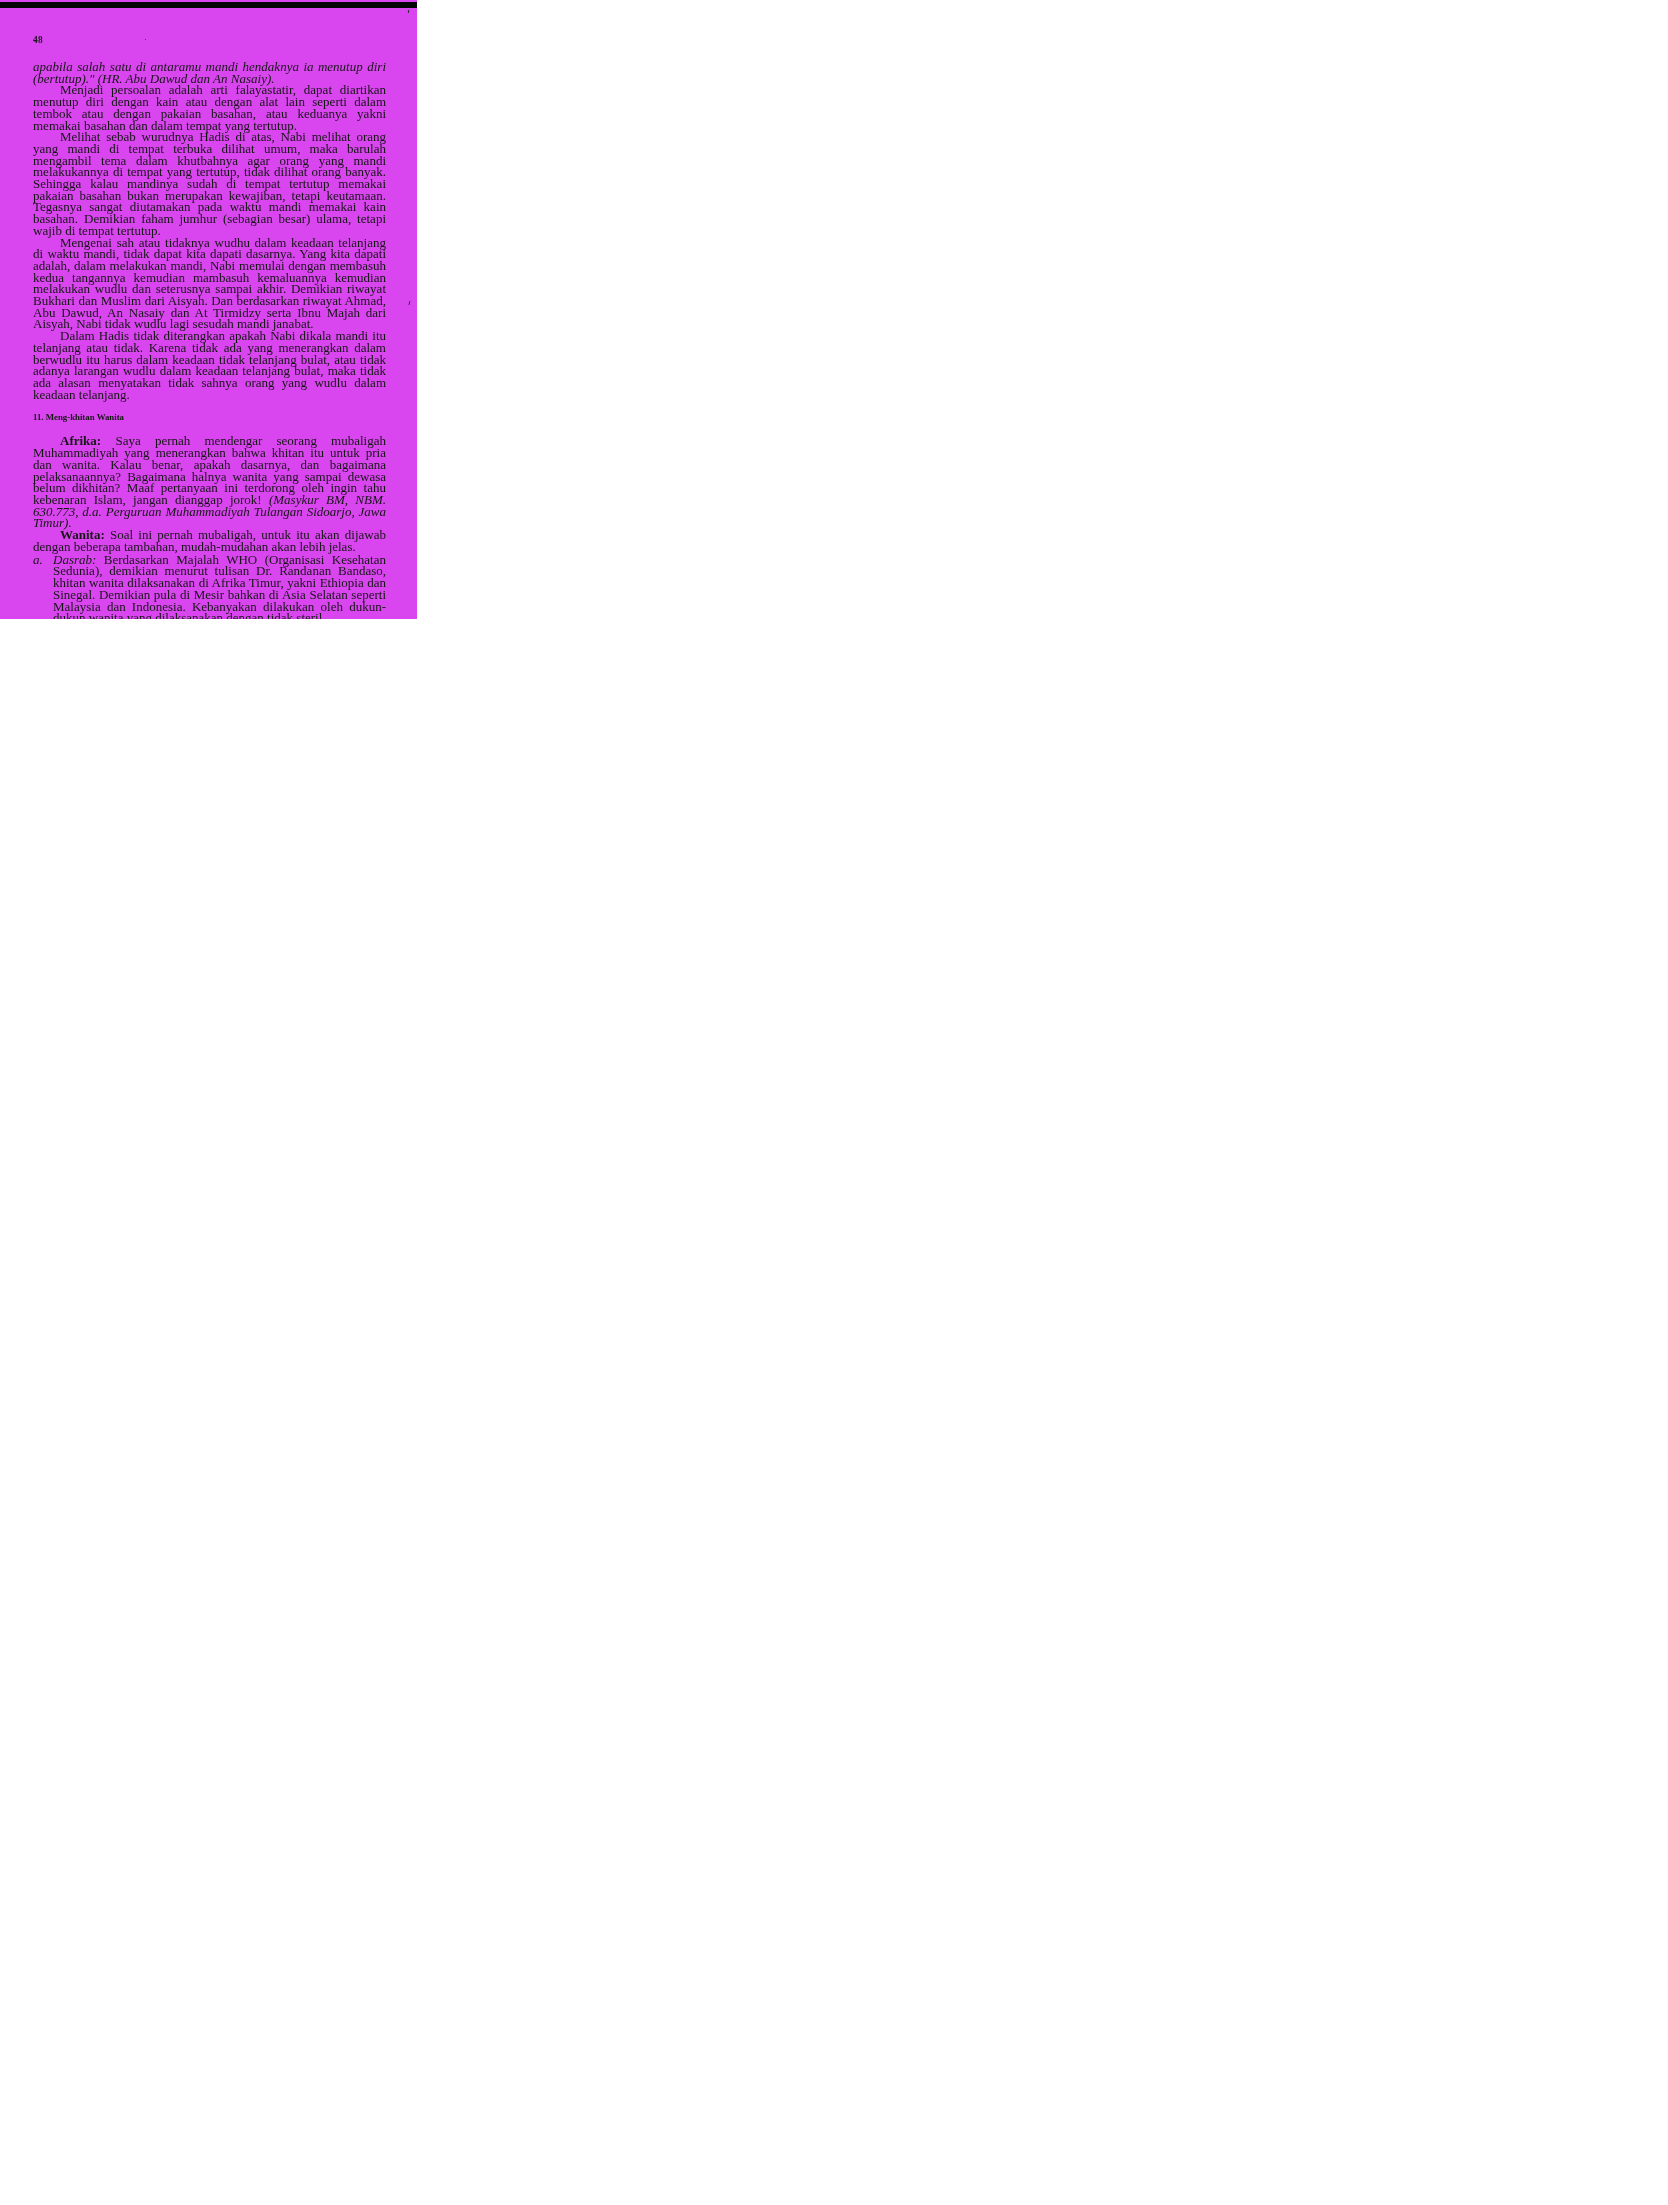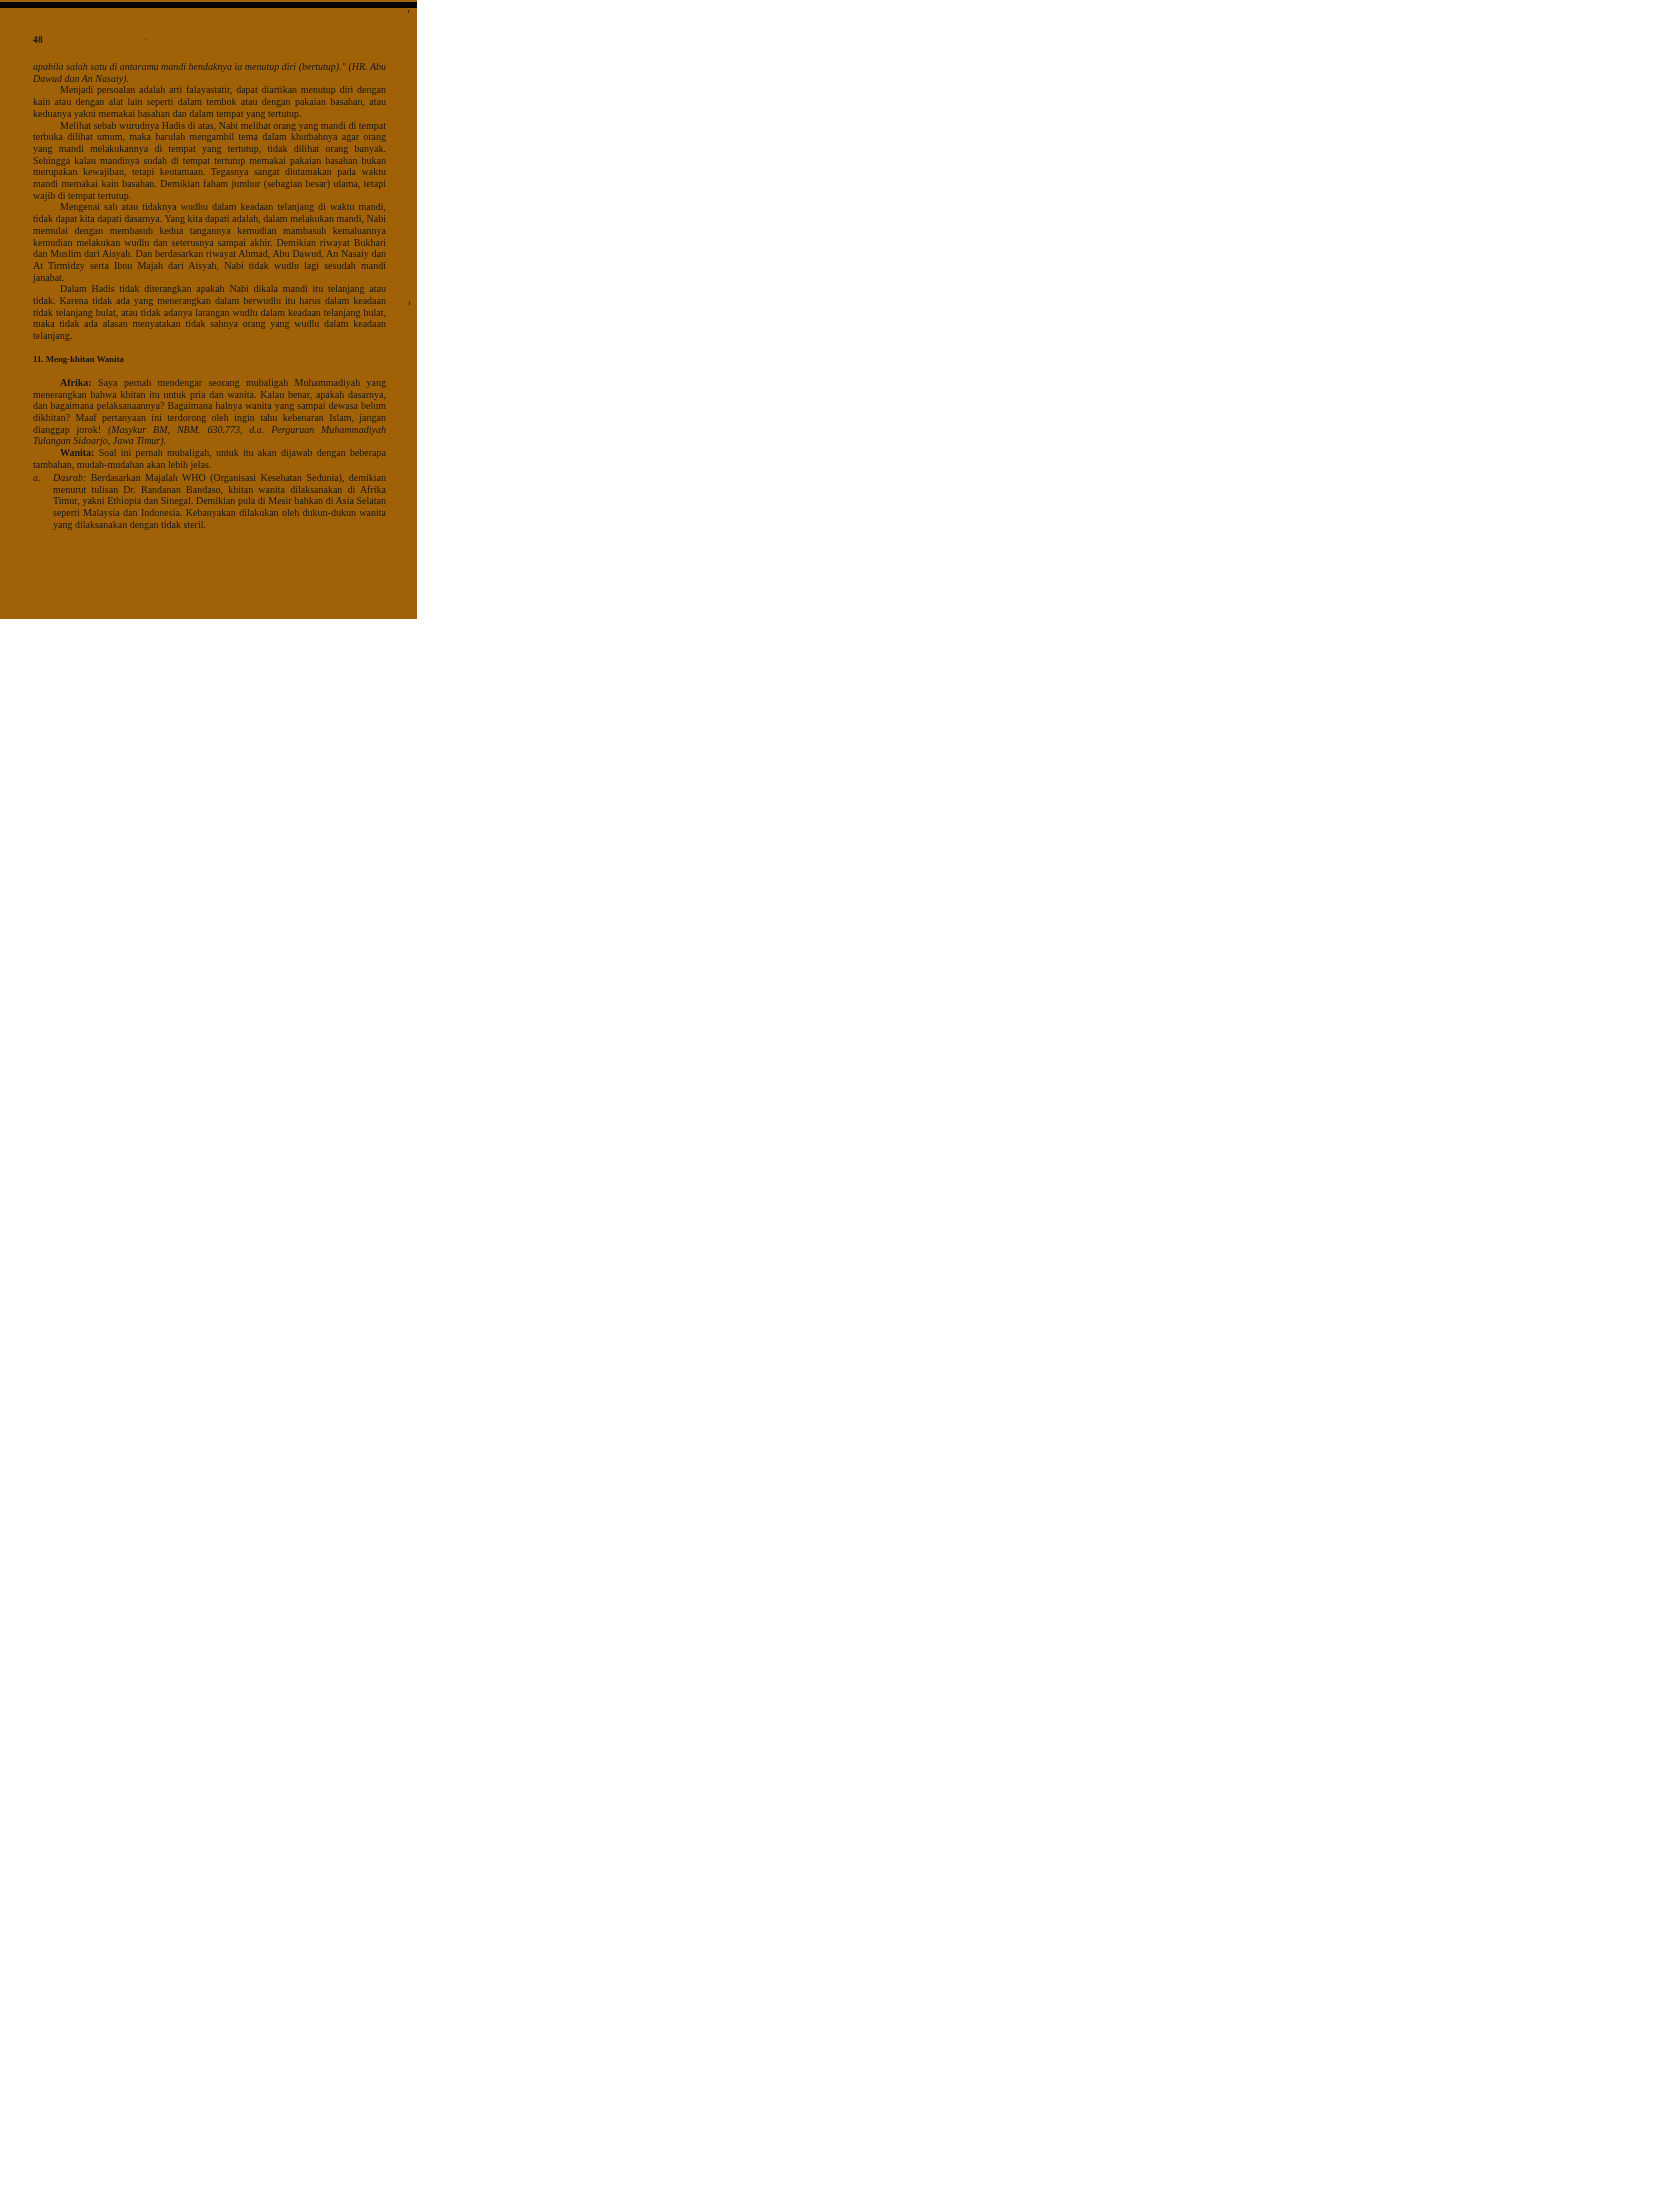--- a/index.html
+++ b/index.html
@@ -4,21 +4,21 @@
 <style>
   html, body {
     margin: 0;
     padding: 0;
     background: #ffffff;
   }
   .page {
     position: relative;
     width: 417px;
     height: 619px;
-    background: #a16207;
+    background: #d946ef;
     font-family: "Liberation Serif", serif;
     color: #161616;
     overflow: hidden;
   }
   .scan-bar {
     position: absolute;
     top: 1.8px;
     left: 0;
     width: 100%;
     height: 6.2px;
@@ -59,21 +59,21 @@
   }
   .content {
     position: absolute;
     top: 61px;
     left: 33px;
     right: 31px;
   }
   .content p, .list-item {
     margin: 0;
     text-align: justify;
-    font-size: 10px;
+    font-size: 13px;
     line-height: 11.7px;
   }
   .indent { text-indent: 27px; }
   .quote { font-style: italic; }
   .heading {
     font-size: 8.8px;
     font-weight: bold;
     margin: 12px 0 13px 0;
   }
   .para-jawab { margin-top: 2.2px; }

